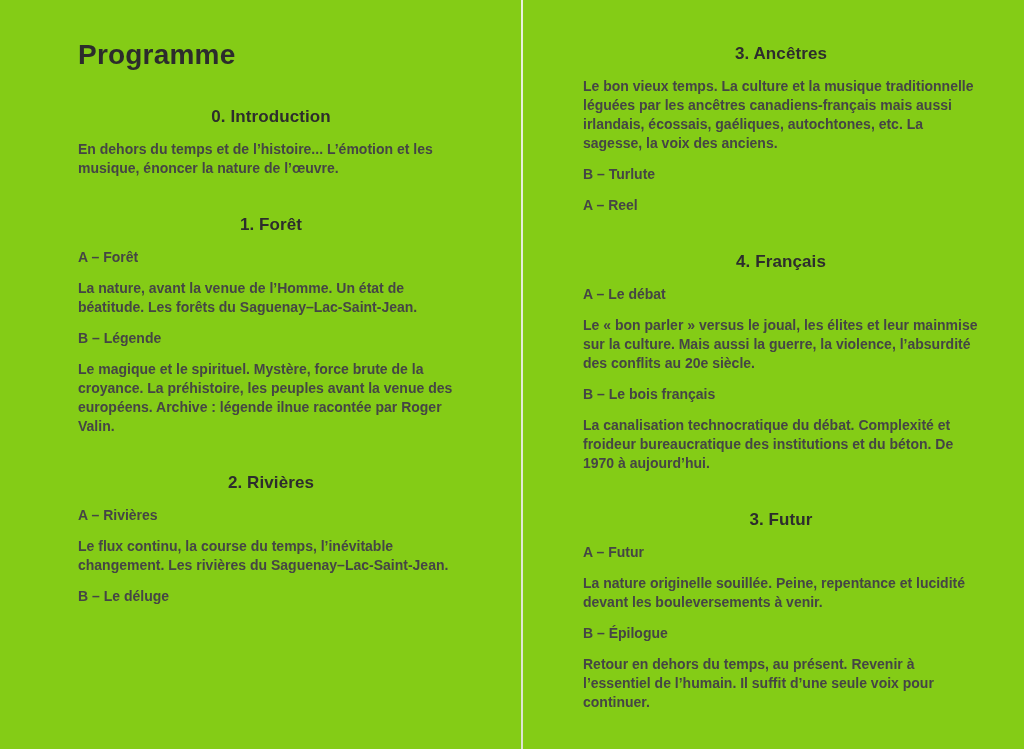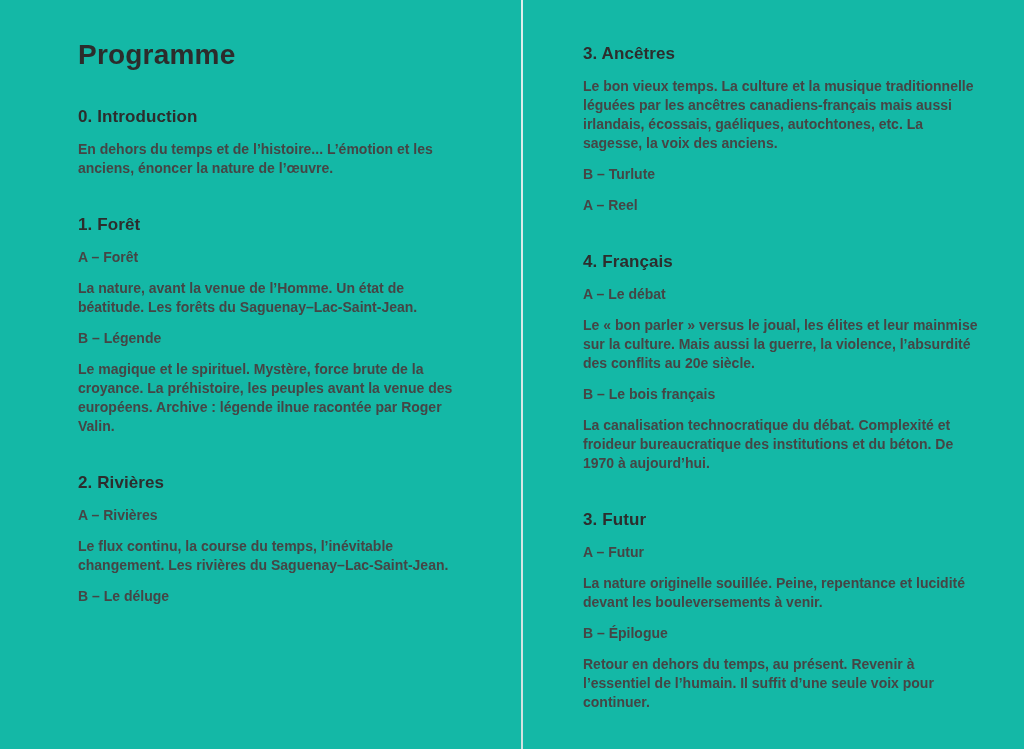--- a/index.html
+++ b/index.html
@@ -4,21 +4,21 @@
 <style>
   html, body {
     margin: 0;
     padding: 0;
     background: #ffffff;
   }
   .page {
     position: relative;
     width: 1024px;
     height: 749px;
-    background: #14b8a6;
+    background: #84cc16;
     overflow: hidden;
     font-family: "Liberation Sans", "DejaVu Sans", sans-serif;
     color: #454545;
   }
   .crease {
     position: absolute;
     left: 521px;
     top: 0;
     width: 2px;
     height: 100%;
@@ -41,20 +41,21 @@
     letter-spacing: 0.2px;
   }
   section { margin: 0; }
   .sec-heading {
     margin: 37px 0 13px 0;
     font-size: 17px;
     line-height: 20px;
     font-weight: 700;
     color: #2d2d2d;
     letter-spacing: 0.1px;
+    text-align: center;
   }
   #col-left .page-title + section .sec-heading { margin-top: 37px; }
   #col-right section:first-child .sec-heading { margin-top: 44px; }
 
   .para, .track-label {
     margin: 0 0 12px 0;
     font-size: 14px;
     line-height: 19px;
     font-weight: 700;
     color: #454545;
@@ -64,21 +65,21 @@
 <body>
 
 <div class="page">
   <div class="crease"></div>
 
   <div class="col" id="col-left">
     <h1 class="page-title">Programme</h1>
 
   <section>
         <h2 class="sec-heading">0. Introduction</h2>
-        <p class="para">En dehors du temps et de l’histoire... L’émotion et les anciens, énoncer la nature de l’œuvre.</p>
+        <p class="para">En dehors du temps et de l’histoire... L’émotion et les musique, énoncer la nature de l’œuvre.</p>
       </section>
       <section>
         <h2 class="sec-heading">1. Forêt</h2>
         <p class="track-label">A – Forêt</p>
         <p class="para">La nature, avant la venue de l’Homme. Un état de béatitude. Les forêts du Saguenay–Lac-Saint-Jean.</p>
         <p class="track-label">B – Légende</p>
         <p class="para">Le magique et le spirituel. Mystère, force brute de la croyance. La préhistoire, les peuples avant la venue des européens. Archive : légende ilnue racontée par Roger Valin.</p>
       </section>
       <section>
         <h2 class="sec-heading">2. Rivières</h2>

